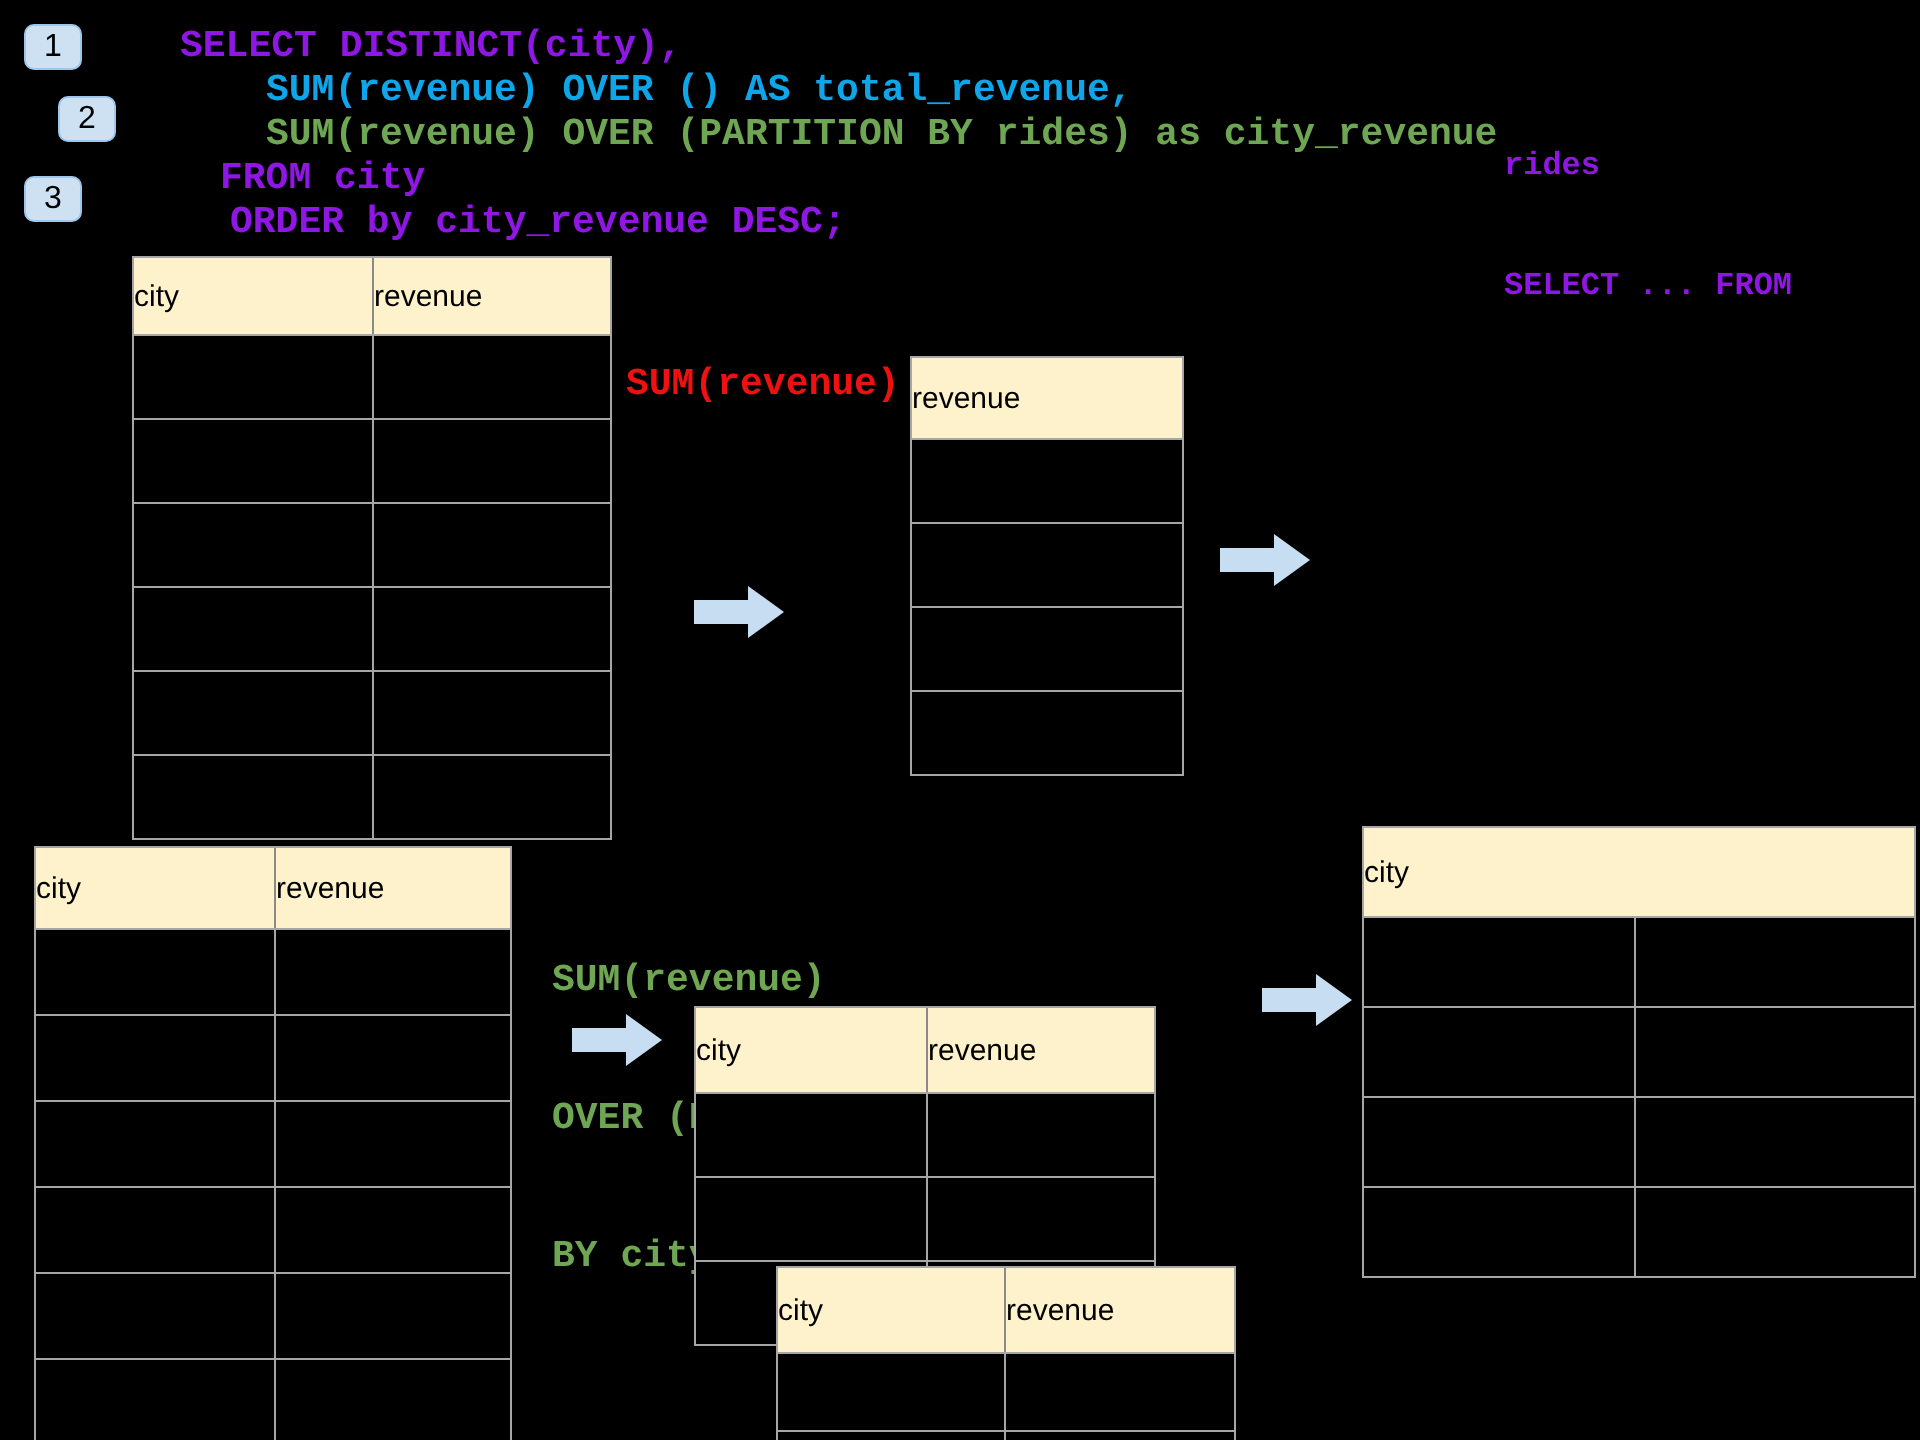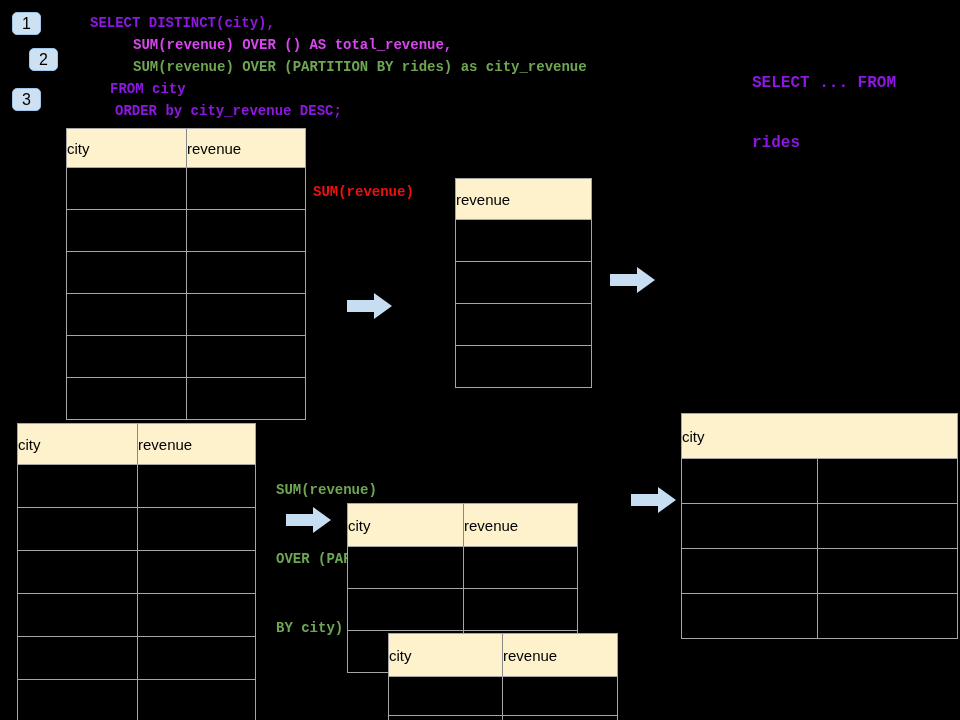--- a/index.html
+++ b/index.html
@@ -15,21 +15,21 @@
     display:flex;align-items:center;justify-content:center;
     font-size:16px;color:#000;box-sizing:border-box;
   }
   .badge1{left:12px;top:12px}
   .badge2{left:29px;top:48px}
   .badge3{left:12px;top:88px}
   
   .code{
     position:absolute;white-space:pre;
     font-family:"Liberation Mono","DejaVu Sans Mono",monospace;
-    font-weight:bold;font-size:14px;line-height:22px;
+    font-weight:bold;font-size:19px;line-height:22px;
   }
   .sql-l0{left:90px;top:12px}
   .sql-l1{left:133px;top:34px}
   .sql-l2{left:133px;top:56px}
   .sql-l3{left:110px;top:78px}
   .sql-l4{left:115px;top:100px}
   .side-note{left:752px;top:33px;font-size:16px;line-height:20px}
   .ann-total{left:313px;top:137px}
   .ann-partition{left:276px;top:433px;line-height:23px}
   
@@ -70,28 +70,28 @@
   .arrow4{left:631px;top:487px}
 </style>
 </head>
 <body style="background: rgb(0, 0, 0); --hf: #FDF2CC; --bc: #A6A6A6;">
 
 <div class="badge badge1" style="background: rgb(205, 225, 243);">1</div>
 <div class="badge badge2" style="background: rgb(205, 225, 243);">2</div>
 <div class="badge badge3" style="background: rgb(205, 225, 243);">3</div>
 
 <div class="code sql-l0" style="color: rgb(142, 23, 227);">SELECT DISTINCT(city),</div>
-<div class="code sql-l1" style="color: #d946ef; text-align: center;">SUM(revenue) OVER () AS total_revenue,</div>
+<div class="code sql-l1" style="color: #0ea5e9; text-align: center;">SUM(revenue) OVER () AS total_revenue,</div>
 <div class="code sql-l2" style="color: rgb(111, 166, 83);">SUM(revenue) OVER (PARTITION BY rides) as city_revenue</div>
 <div class="code sql-l3" style="color: rgb(142, 23, 227);">FROM city</div>
 <div class="code sql-l4" style="color: rgb(142, 23, 227);">ORDER by city_revenue DESC;</div>
 
 <div class="code side-note" style="color: rgb(142, 23, 227);">
+  <div>rides</div>
   <div>SELECT ... FROM</div>
-  <div>rides</div>
 </div>
 
 <div class="code ann-total" style="color: rgb(237, 17, 17);">
   <div>SUM(revenue)</div>
 </div>
 
 <div class="code ann-partition" style="color: rgb(111, 166, 83);">
   <div>SUM(revenue)</div>
   <div>OVER (PARTITION</div>
   <div>BY city)</div>

